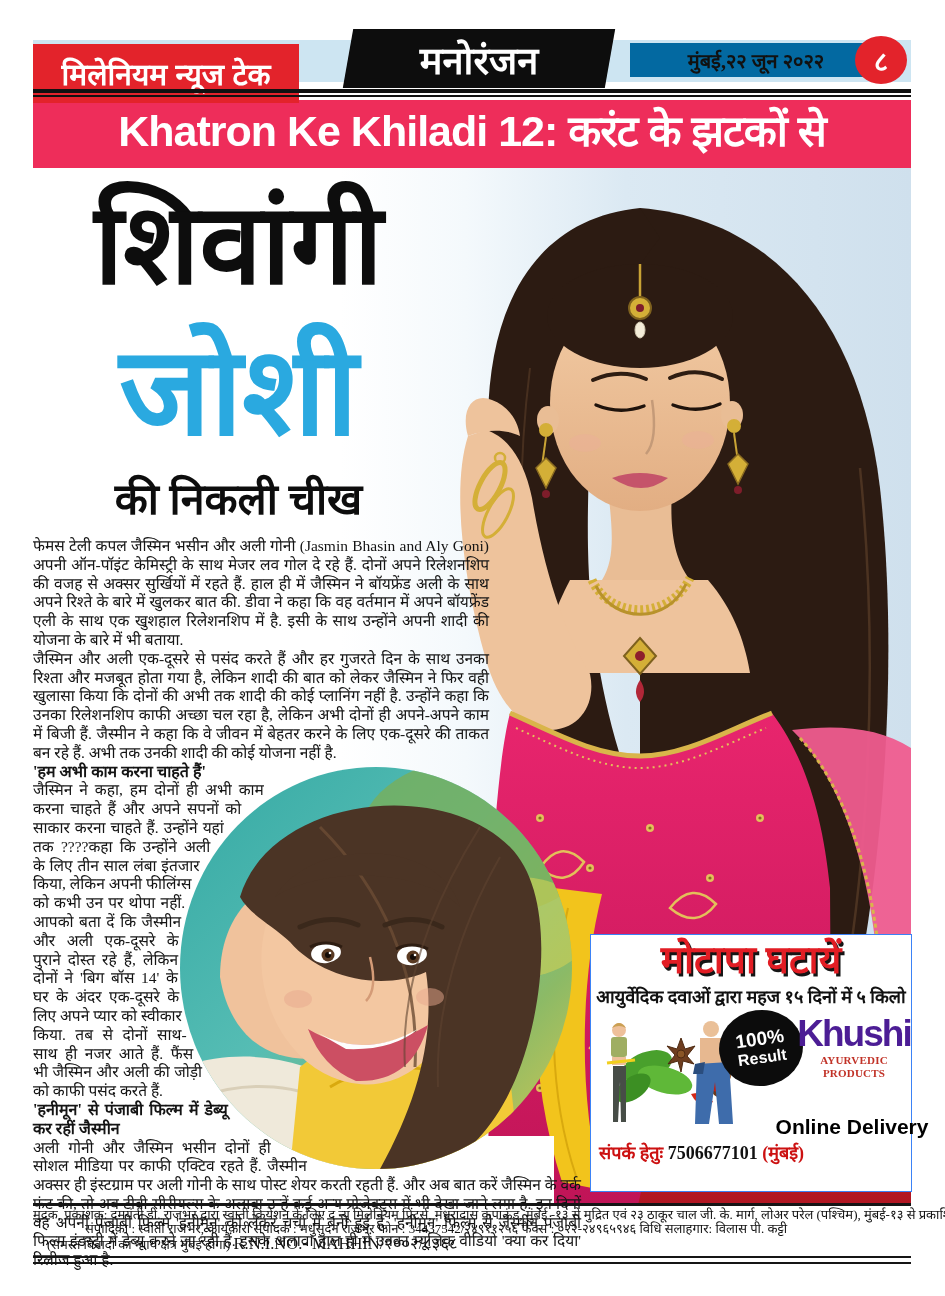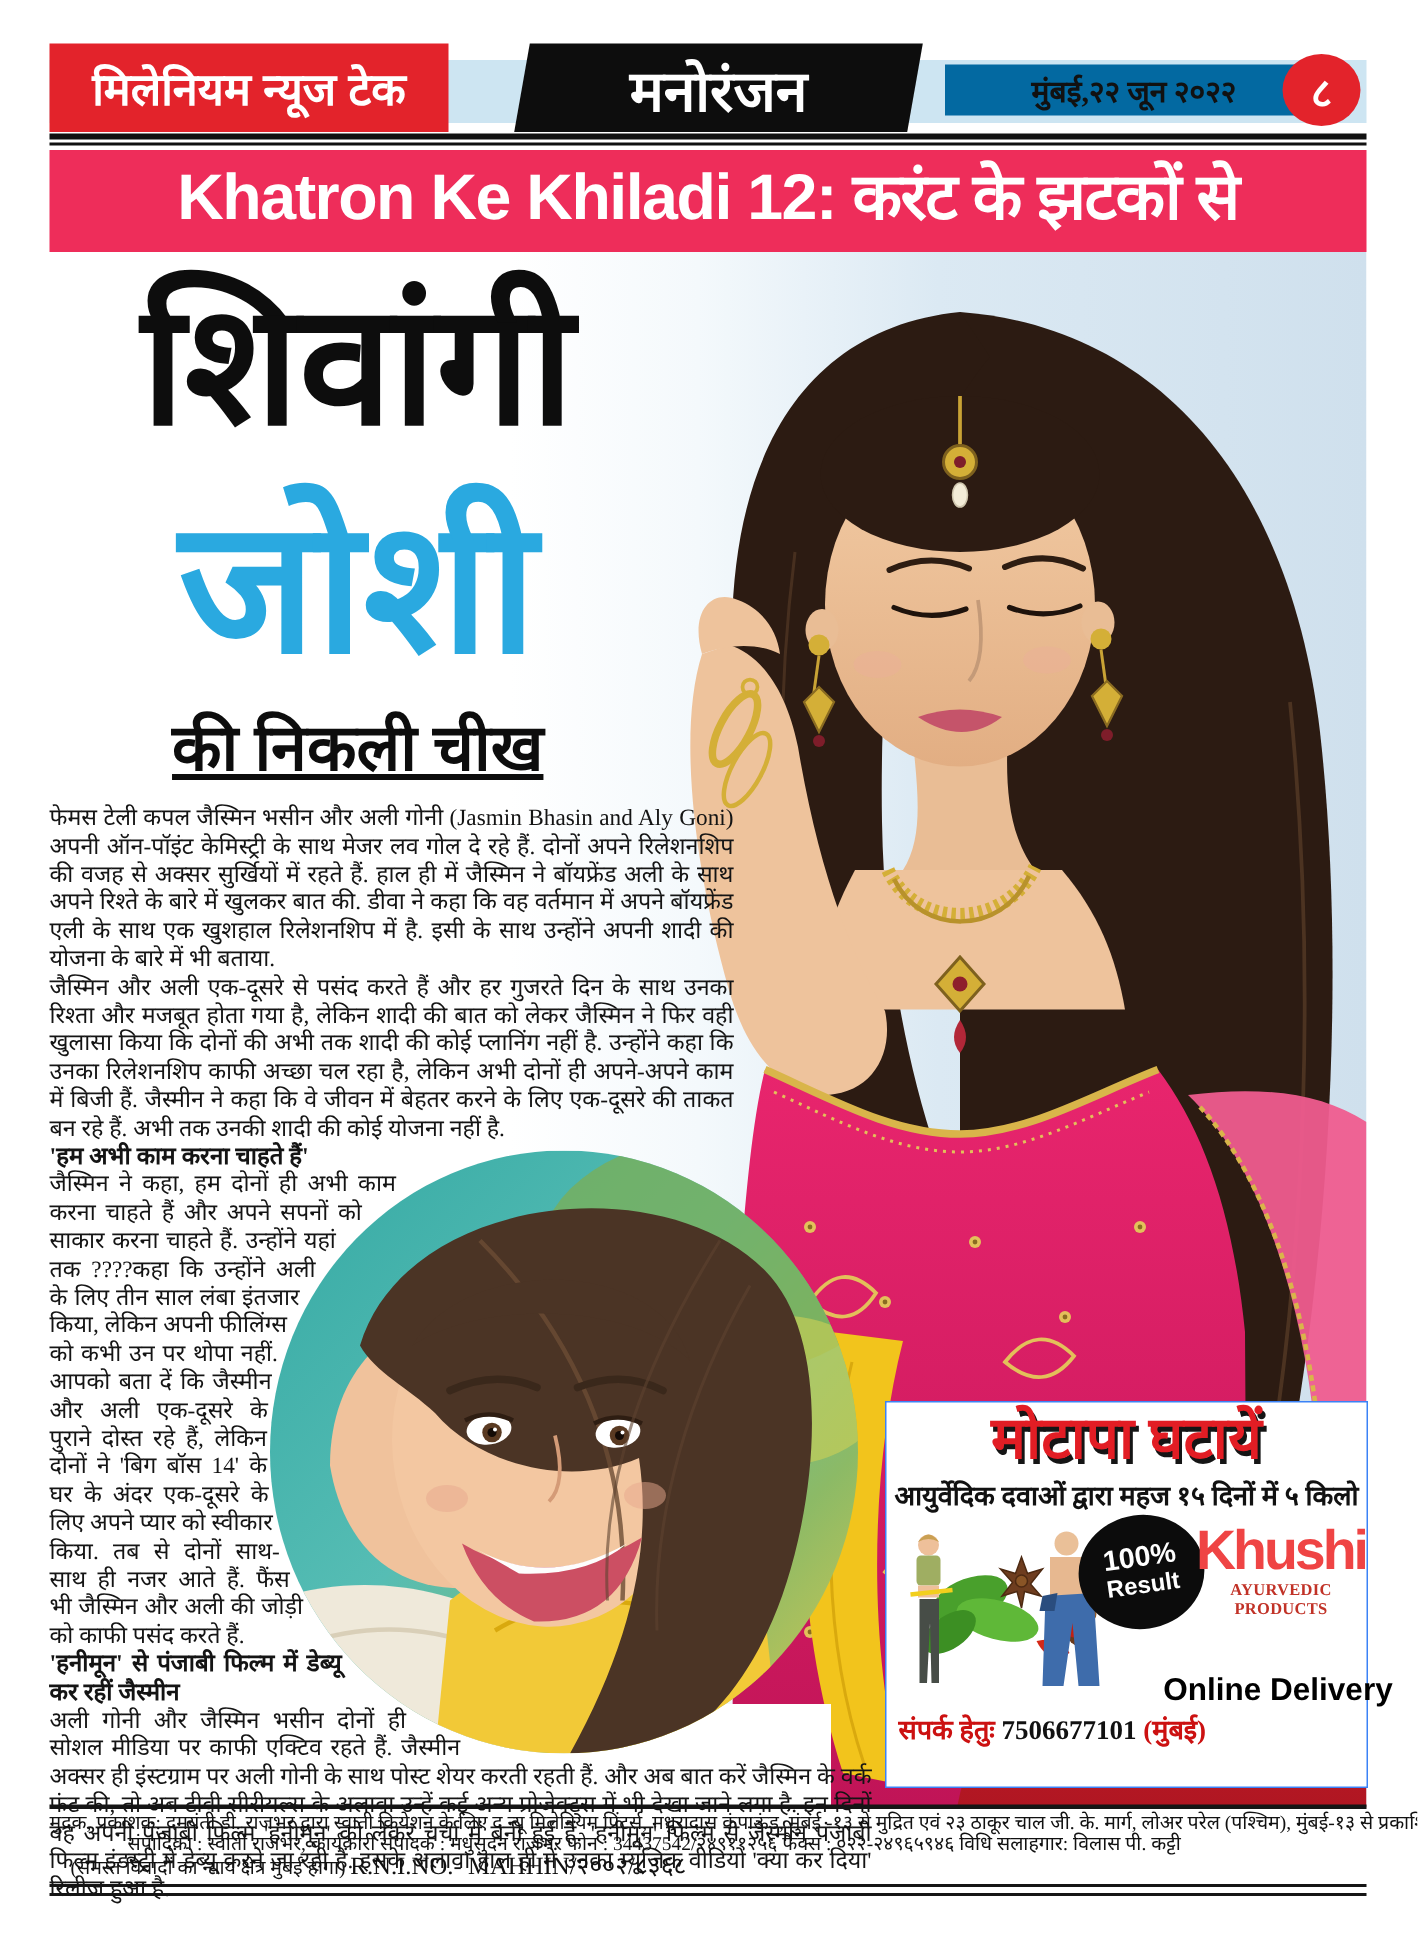--- a/index.html
+++ b/index.html
@@ -2,21 +2,21 @@
 <html><head>
 <meta charset="utf-8">
 <style>
   html,body{margin:0;padding:0;background:#ffffff;}
   #page{position:relative;width:945px;height:1296px;background:#ffffff;overflow:hidden;
         font-family:"Liberation Serif",serif;}
   .abs{position:absolute;}
 
   
   #hdr-strip{left:33px;top:40px;width:878px;height:42px;background:#cde5f2;z-index:5;}
-  #masthead{left:33px;top:29px;width:266px;height:59px;background:#e3232b;z-index:6;
+  #masthead{left:33px;top:44px;width:266px;height:59px;background:#e3232b;z-index:6;
             display:flex;align-items:center;justify-content:center;}
   #masthead span{color:#fff;font-weight:bold;font-size:30px;font-family:"Liberation Sans",sans-serif;}
   #section-bg{left:348px;top:29px;width:262px;height:59px;background:#0d0d0d;
               transform:skewX(-10deg);z-index:6;}
   #section-label{left:348px;top:29px;width:262px;height:59px;z-index:7;display:flex;
                  align-items:center;justify-content:center;color:#fff;font-weight:bold;font-size:38px;text-align:right;}
   #datebox{left:630px;top:43px;width:252px;height:34px;background:#0369a1;z-index:6;display:flex;
            align-items:center;justify-content:center;font-size:20px;font-weight:bold;color:#111;}
   #pagenum{left:855px;top:36px;width:52px;height:48px;background:#e3232b;border-radius:50%;z-index:6;
            display:flex;align-items:center;justify-content:center;color:#fff;font-size:27px;font-weight:bold;}
@@ -26,21 +26,21 @@
   
   #banner{left:33px;top:100px;width:878px;height:68px;background:#ee2d5a;z-index:5;display:flex;
           align-items:flex-start;justify-content:center;}
   #banner span{color:#fff;font-weight:bold;font-size:43px;font-family:"Liberation Sans",sans-serif;
                letter-spacing:-1px;white-space:nowrap;}
 
   
   #headline{left:36px;top:172px;width:405px;text-align:center;z-index:4;}
   #hl1{font-size:112px;line-height:146px;font-weight:bold;color:#0d0d0d;}
   #hl2{font-size:123px;line-height:150px;font-weight:bold;color:#2aa9e0;}
-  #hl3{font-size:43px;line-height:56px;font-weight:bold;color:#0d0d0d;margin-top:4px;text-decoration:underline;}
+  #hl3{font-size:43px;line-height:56px;font-weight:bold;color:#0d0d0d;margin-top:4px;}
 
   
   #article{left:33px;top:537px;width:548px;z-index:3;font-size:15.5px;line-height:18.8px;
            color:#141414;text-align:justify;}
   #article p{margin:0;}
   .wrap-a{float:right;width:92px;height:226px;}
   .wrap-b{float:right;clear:right;width:412px;height:408px;
           shape-outside:circle(200px at 214px 204px);shape-margin:5px;}
   .subhead{font-weight:bold;font-size:16px;}
 
@@ -55,21 +55,21 @@
                text-shadow:2px 3px 0 #151515;}
   #ad-sub{margin-top:4px;font-size:18px;line-height:22px;font-weight:bold;color:#111;}
   #ad-mid{position:relative;height:118px;margin-top:6px;}
   #ad-cluster{position:absolute;left:4px;top:2px;}
   #ad-badge{position:absolute;left:128px;top:-4px;width:84px;height:76px;background:#0c0c0c;
             border-radius:50%;transform:rotate(-8deg);color:#fff;display:flex;flex-direction:column;
             align-items:center;justify-content:center;font-family:"Liberation Sans",sans-serif;}
   #ad-badge .b1{font-size:19px;font-weight:bold;line-height:20px;}
   #ad-badge .b2{font-size:16px;font-weight:bold;line-height:18px;}
   #ad-brand-col{position:absolute;left:206px;top:0;width:114px;text-align:center;}
-  #ad-brand{font-size:37px;line-height:40px;font-weight:bold;color:#ef4444;letter-spacing:-2px;
+  #ad-brand{font-size:37px;line-height:40px;font-weight:bold;color:#4c1d95;letter-spacing:-2px;
             font-family:"Liberation Sans",sans-serif;position:relative;}
   #ad-brand-sub{font-size:11px;line-height:13px;font-weight:bold;color:#c13227;
                 font-family:Liberation Serif, serif;letter-spacing:0.2px;}
   #ad-delivery{font-size:21px;line-height:26px;font-weight:bold;color:#000;margin-top:34px;
                font-family:"Liberation Sans",sans-serif;white-space:nowrap;position:absolute;left:-40px;width:190px;}
   #ad-contact{margin-top:8px;font-size:18px;font-weight:bold;color:#cc1111;text-align:left;padding-left:8px;}
   #ad-contact .num{color:#111;}
   #ad-email{font-size:17px;font-weight:bold;color:#111;margin-top:2px;
             font-family:"Liberation Sans",sans-serif;}
 

